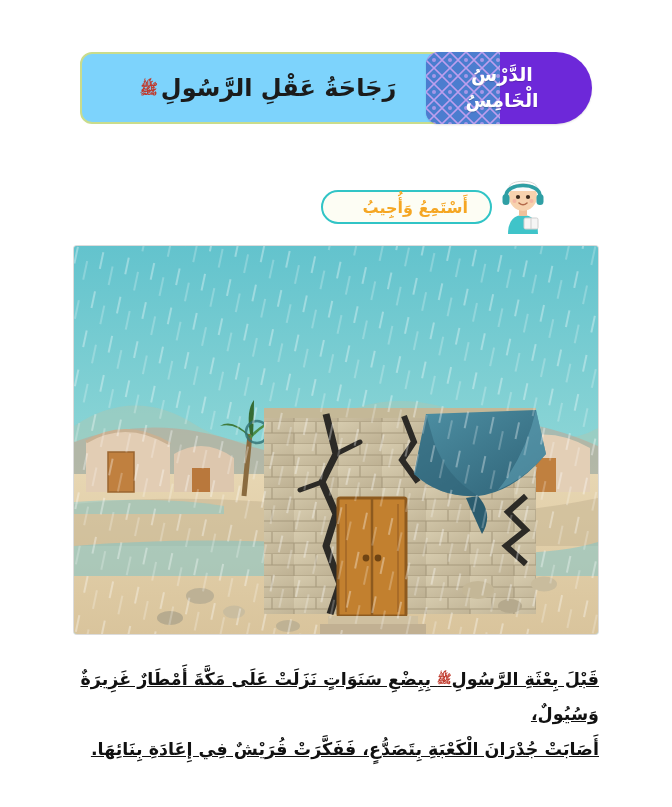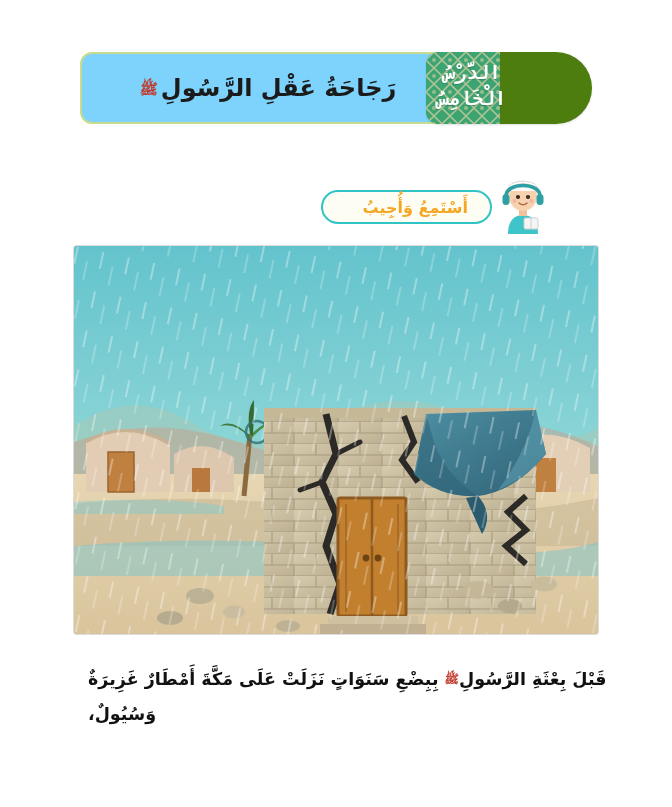--- a/index.html
+++ b/index.html
@@ -29,29 +29,28 @@
     left: 80px;
     width: 512px;
     height: 72px;
     display: flex;
     flex-direction: row;
     align-items: stretch;
   }
 
   .lesson-badge {
     width: 166px;
-    background: #4d7c0f;
+    background: #6d28d9;
     border-radius: 14px 40px 40px 14px;
     position: relative;
     display: flex;
     align-items: center;
-    justify-content: flex-end;
+    justify-content: center;
     overflow: hidden;
     box-shadow: 0 1px 2px rgba(0,0,0,0.12);
-    font-family: Liberation Mono, monospace;
   }
   .lesson-badge .pattern {
     position: absolute;
     left: 0;
     top: 0;
     width: 74px;
     height: 100%;
     opacity: 0.55;
   }
   .lesson-badge-text {
@@ -145,28 +144,29 @@
   .illustration svg {
     display: block;
     width: 100%;
     height: 100%;
   }
 
   
   .body-text {
     position: absolute;
     top: 662px;
-    left: 88px;
+    left: 71px;
     width: 528px;
-    text-align: left;
+    text-align: right;
     direction: rtl;
     color: #111111;
     font-size: 17.5px;
     line-height: 2.0;
     font-weight: bold;
+    text-decoration: underline;
   }
   .body-text .salla {
     color: #c0392b;
     font-size: 12px;
     vertical-align: 2px;
   }
   .body-line { display: block; }
 </style>
 </head>
 <body>
@@ -332,15 +332,16 @@
 
       <rect x="0" y="0" width="524" height="388" fill="none" stroke="#ffffff" stroke-width="0"></rect>
     </svg>
   </div>
 
   <div class="body-text">
     <span class="body-line">
       <span>قَبْلَ بِعْثَةِ الرَّسُولِ</span><span class="salla">ﷺ</span>
       <span>بِبِضْعِ سَنَوَاتٍ نَزَلَتْ عَلَى مَكَّةَ أَمْطَارٌ غَزِيرَةٌ وَسُيُولٌ،</span>
     </span>
+    <span class="body-line">أَصَابَتْ جُدْرَانَ الْكَعْبَةِ بِتَصَدُّعٍ، فَفَكَّرَتْ قُرَيْشٌ فِي إِعَادَةِ بِنَائِهَا.</span>
   </div>
 
 </div>
 
 </body></html>

